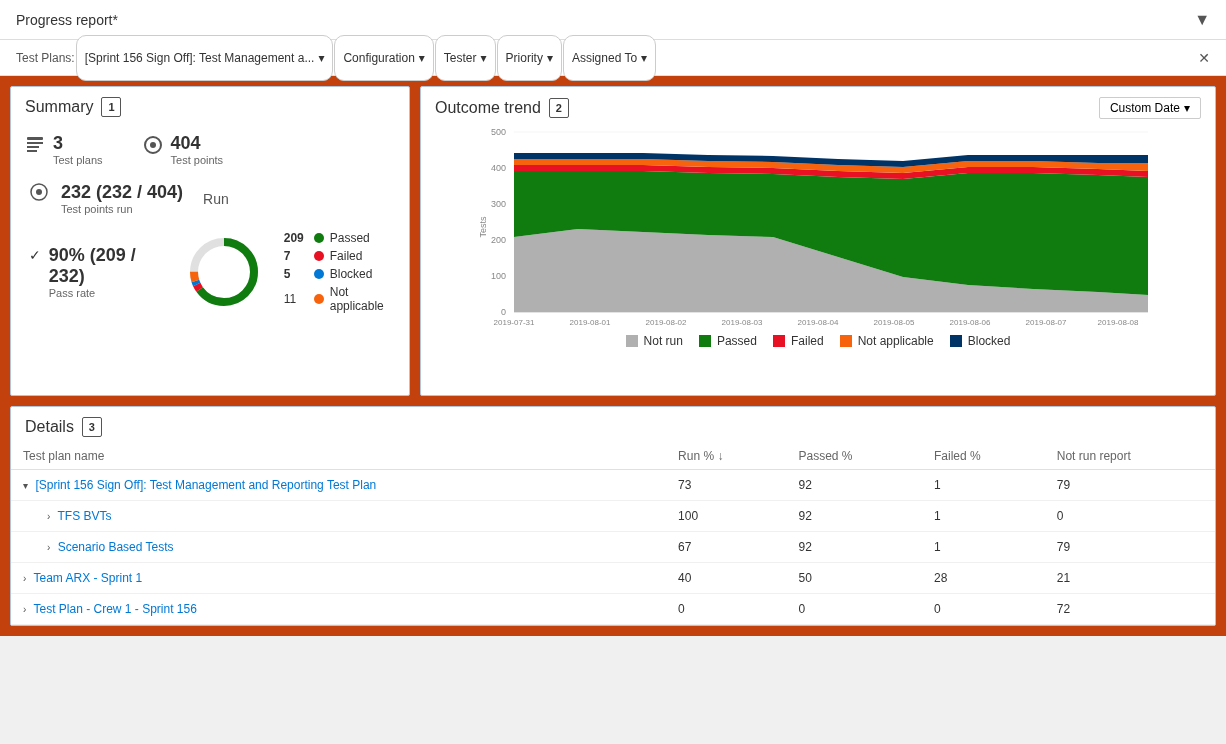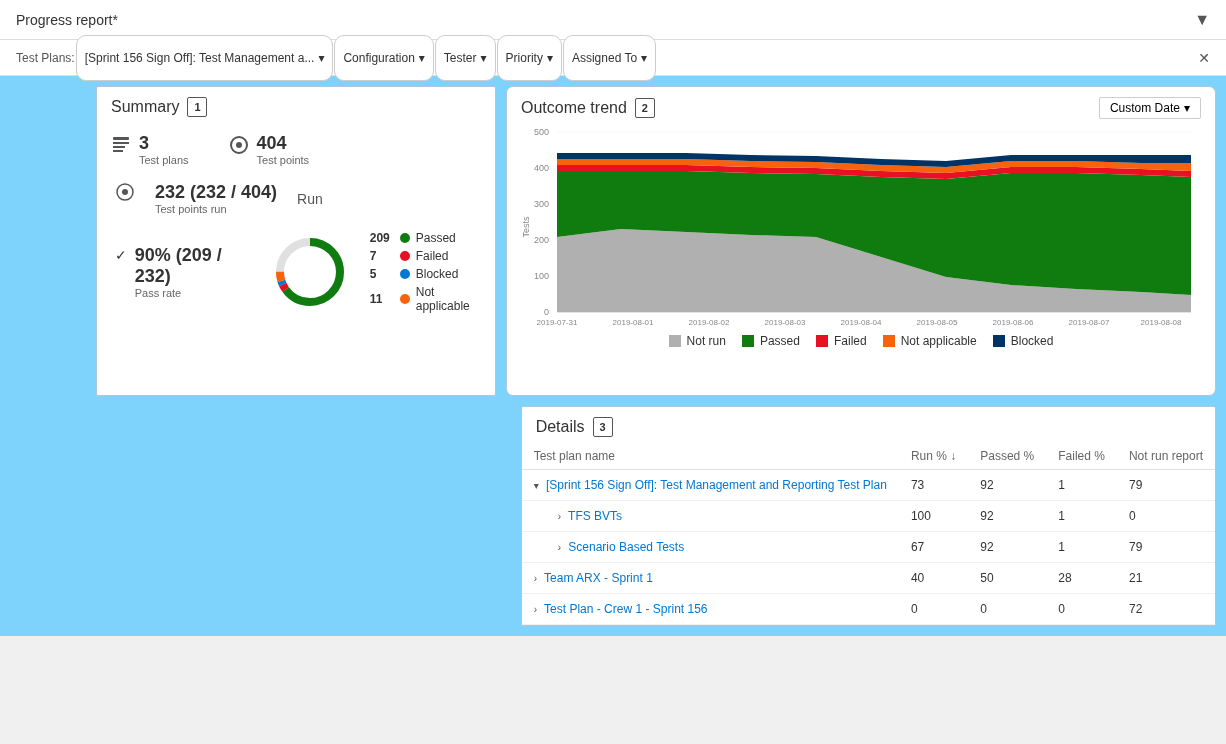--- a/index.html
+++ b/index.html
@@ -38,22 +38,21 @@
       cursor: pointer;
       background: #fff;
     }
     .toolbar-close { margin-left: auto; cursor: pointer; font-size: 14px; color: #555; }
 
     .main-content {
       padding: 10px;
       display: flex;
       flex-direction: column;
       gap: 10px;
-      background: #7dd3fc;
-      align-items: flex-end;
+      background: #c2410c;
     }
 
     .top-row {
       display: flex;
       gap: 10px;
       height: 310px;
     }
 
     .panel {
       background: #fff;
@@ -109,21 +108,21 @@
     .stat-label { font-size: 11px; color: #666; }
 
     .run-section {
       display: flex;
       align-items: center;
       gap: 20px;
       margin-bottom: 16px;
       padding-left: 4px;
     }
 
-    .run-stat { display: flex; align-items: flex-start; gap: 20px; }
+    .run-stat { display: flex; align-items: flex-start; gap: 12px; }
 
     
     .donut-container {
       position: relative;
       width: 80px;
       height: 80px;
     }
     .donut-label {
       position: absolute;
       top: 50%;
@@ -162,21 +161,20 @@
     .legend-dot {
       width: 10px;
       height: 10px;
       border-radius: 50%;
       flex-shrink: 0;
     }
 
     
     .trend-panel {
       flex: 1;
-      border-radius: 7px;
     }
 
     .trend-header {
       display: flex;
       align-items: center;
       justify-content: space-between;
       padding: 10px 14px 4px;
     }
 
     .trend-header-left {
@@ -381,21 +379,21 @@
               <span style="font-weight:600;min-width:24px;">7</span>
               <span class="legend-dot" style="background:#e81123;"></span>
               <span>Failed</span>
             </div>
             <div class="legend-item">
               <span style="font-weight:600;min-width:24px;">5</span>
               <span class="legend-dot" style="background:#0078d4;"></span>
               <span>Blocked</span>
             </div>
             <div class="legend-item">
-              <span style="font-weight:700;min-width:24px;">11</span>
+              <span style="font-weight:400;min-width:24px;">11</span>
               <span class="legend-dot" style="background:#f7630c;"></span>
               <span>Not applicable</span>
             </div>
           </div>
         </div>
       </div>
     </div>
 
     <div class="panel trend-panel">
       <div class="trend-header">

